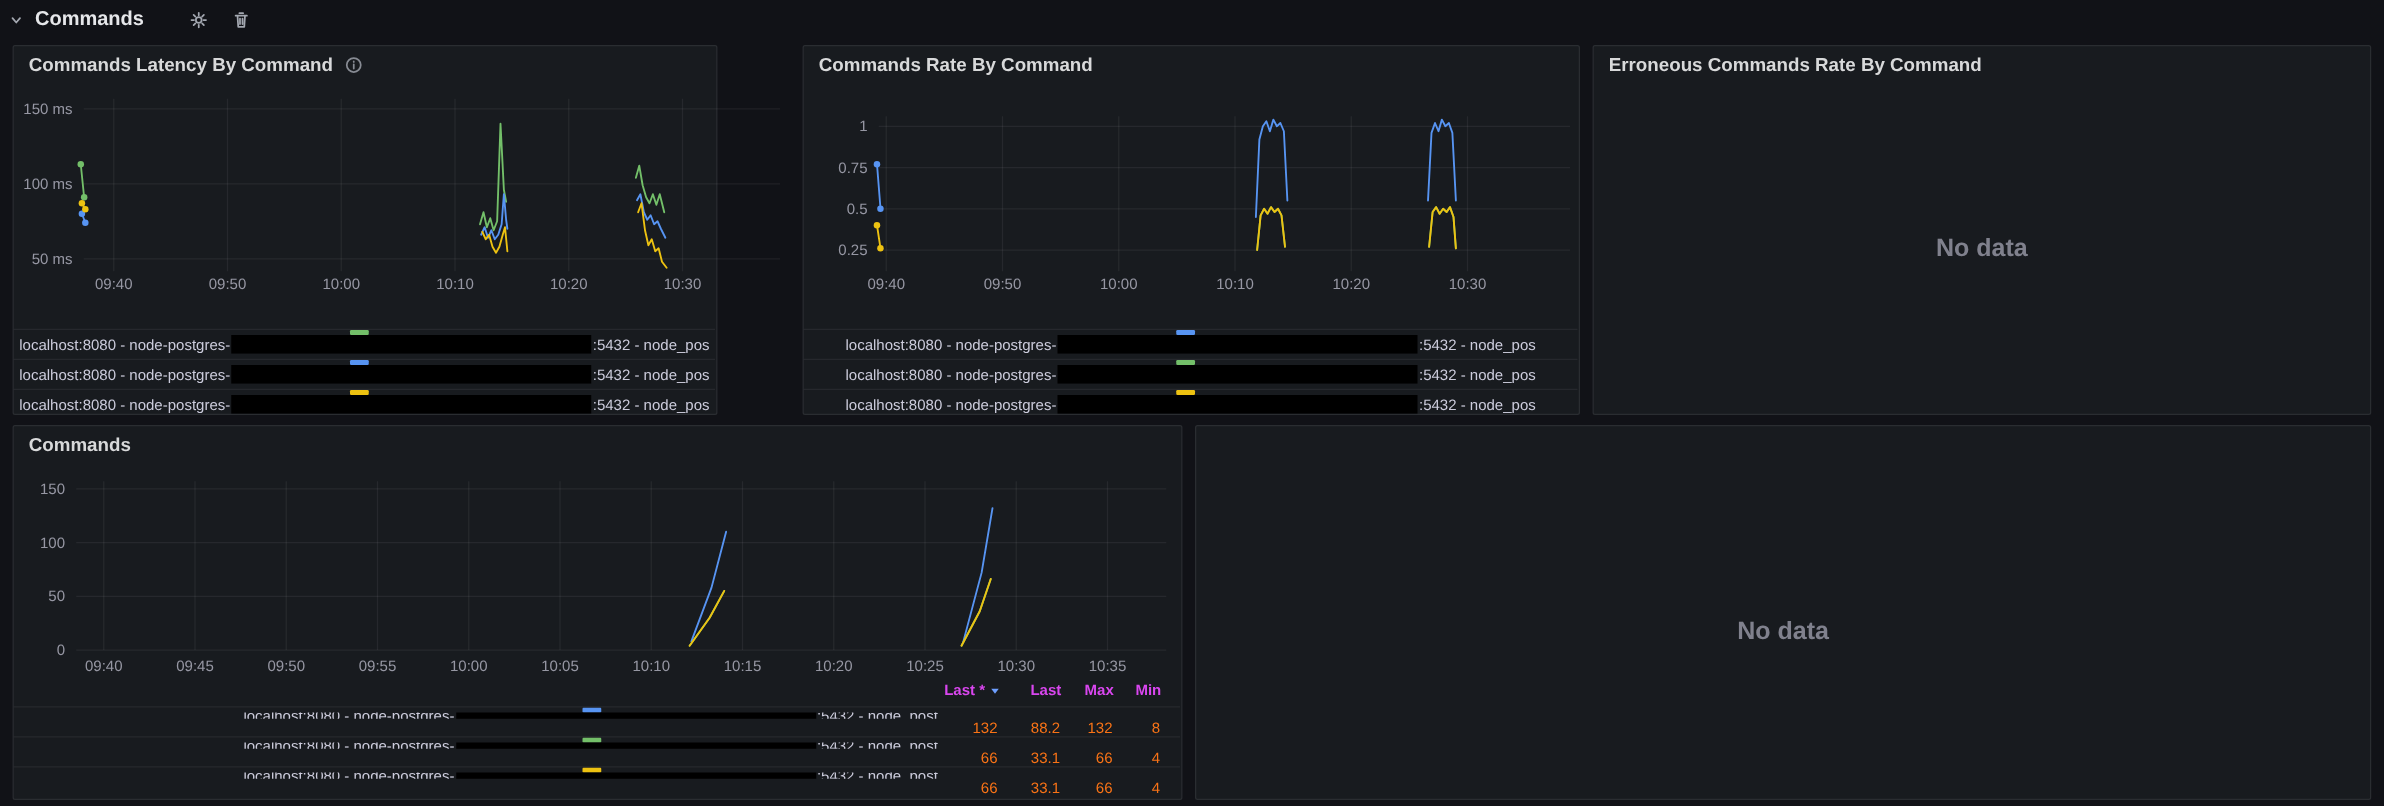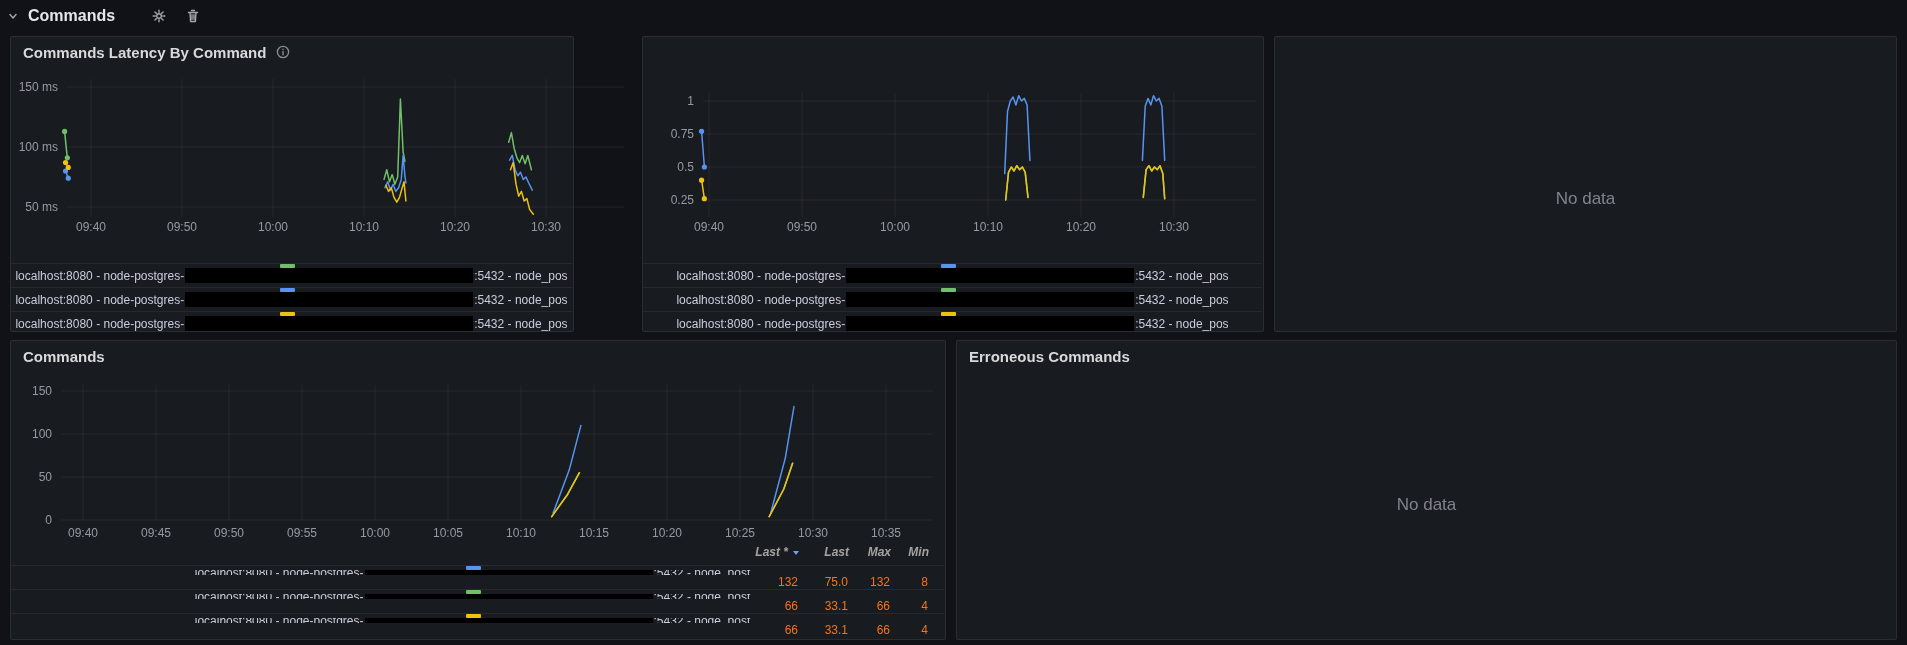--- a/index.html
+++ b/index.html
@@ -25,26 +25,26 @@
   .legend{position:absolute;left:0;right:1px;}
   .lrow{height:23px;display:flex;align-items:center;padding:0 8px;border-top:1px solid rgba(204,204,220,0.08);
         overflow:hidden;cursor:pointer;flex-direction:column;}
   .dash{width:15px;height:4px;border-radius:1px;flex:0 0 auto;margin-right:8px;}
   .ltext{display:flex;align-items:center;white-space:nowrap;overflow:hidden;font-size:12px;color:#ccccdc;}
   .redact{display:inline-block;width:288px;height:15px;background:#000;flex:0 0 auto;margin:0 1px;}
   .stats{margin-left:auto;display:flex;padding-right:8px;}
   .st{display:inline-block;text-align:right;font-size:12px;color:#f97316;}
   .w-last{width:64px}.w-mean{width:50px}.w-max{width:42px}.w-min{width:38px}
   .lhead{position:absolute;right:16px;top:204px;display:flex;font-size:12px;font-weight:600;color:#6e9fff;}
-  .lhead .st{color:#a3a3a3;cursor:pointer;font-style:italic;}
+  .lhead .st{color:#d946ef;cursor:pointer;}
   .caret{display:inline-block;width:0;height:0;border-left:3.5px solid transparent;border-right:3.5px solid transparent;
          border-top:4px solid #6e9fff;margin-left:5px;vertical-align:middle;}
   
   .nodata{position:absolute;left:0;right:0;top:30px;bottom:0;display:flex;align-items:center;justify-content:center;
-          font-size:17px;color:rgba(204,204,220,0.58);}
+          font-size:20px;color:rgba(204,204,220,0.58);font-weight:bold;}
   svg.icon{stroke:#a3a7b0;fill:none;stroke-width:1.4;stroke-linecap:round;stroke-linejoin:round;}
 </style>
 </head>
 <body>
 
 <div id="root">
 
   <div class="rowhead">
     <svg class="icon" width="14" height="14" viewBox="0 0 14 14">
         <polyline points="4,5.5 7,9 10,5.5"></polyline>
@@ -124,20 +124,23 @@
         <span class="ltext">
             <span>localhost:8080 - node-postgres-</span>
             <span class="redact"></span>
             <span>:5432 - node_pos</span>
           </span>
       </div>
     </div>
   </div>
 
   <div class="panel" id="p2">
+    <div class="ptitle">
+      <span>Commands Rate By Command</span>
+    </div>
     <svg class="chart" width="622" height="210">
         <line x1="66" x2="66" y1="56" y2="180" stroke="rgba(204,204,220,0.08)"></line>
         <text x="66" y="194" text-anchor="middle" class="tick">09:40</text>
         <line x1="159" x2="159" y1="56" y2="180" stroke="rgba(204,204,220,0.08)"></line>
         <text x="159" y="194" text-anchor="middle" class="tick">09:50</text>
         <line x1="252" x2="252" y1="56" y2="180" stroke="rgba(204,204,220,0.08)"></line>
         <text x="252" y="194" text-anchor="middle" class="tick">10:00</text>
         <line x1="345" x2="345" y1="56" y2="180" stroke="rgba(204,204,220,0.08)"></line>
         <text x="345" y="194" text-anchor="middle" class="tick">10:10</text>
         <line x1="438" x2="438" y1="56" y2="180" stroke="rgba(204,204,220,0.08)"></line>
@@ -187,20 +190,23 @@
         <span class="ltext">
             <span>localhost:8080 - node-postgres-</span>
             <span class="redact"></span>
             <span>:5432 - node_pos</span>
           </span>
       </div>
     </div>
   </div>
 
   <div class="panel" id="p3">
+    <div class="ptitle">
+      <span>Erroneous Commands Rate By Command</span>
+    </div>
     <div class="nodata">No data</div>
   </div>
 
   <div class="panel" id="p4">
     <div class="ptitle">
       <span>Commands</span>
     </div>
     <svg class="chart" width="936" height="206">
         <line x1="72" x2="72" y1="44" y2="179" stroke="rgba(204,204,220,0.08)"></line>
         <text x="72" y="196" text-anchor="middle" class="tick">09:40</text>
@@ -250,21 +256,21 @@
     <div class="legend" style="top:224px">
       <div class="lrow">
         <span class="dash" style="background: rgb(87, 148, 242);"></span>
         <span class="ltext">
             <span>localhost:8080 - node-postgres-</span>
             <span class="redact"></span>
             <span>:5432 - node_post...</span>
           </span>
         <span class="stats">
           <span class="st w-last">132</span>
-          <span class="st w-mean">75.0</span>
+          <span class="st w-mean">88.2</span>
           <span class="st w-max">132</span>
           <span class="st w-min">8</span>
         </span>
       </div>
       <div class="lrow">
         <span class="dash" style="background: rgb(115, 191, 105);"></span>
         <span class="ltext">
             <span>localhost:8080 - node-postgres-</span>
             <span class="redact"></span>
             <span>:5432 - node_post...</span>
@@ -287,19 +293,16 @@
           <span class="st w-last">66</span>
           <span class="st w-mean">33.1</span>
           <span class="st w-max">66</span>
           <span class="st w-min">4</span>
         </span>
       </div>
     </div>
   </div>
 
   <div class="panel" id="p5">
-    <div class="ptitle">
-      <span>Erroneous Commands</span>
-    </div>
     <div class="nodata">No data</div>
   </div>
 
 </div>
 
 </body></html>

